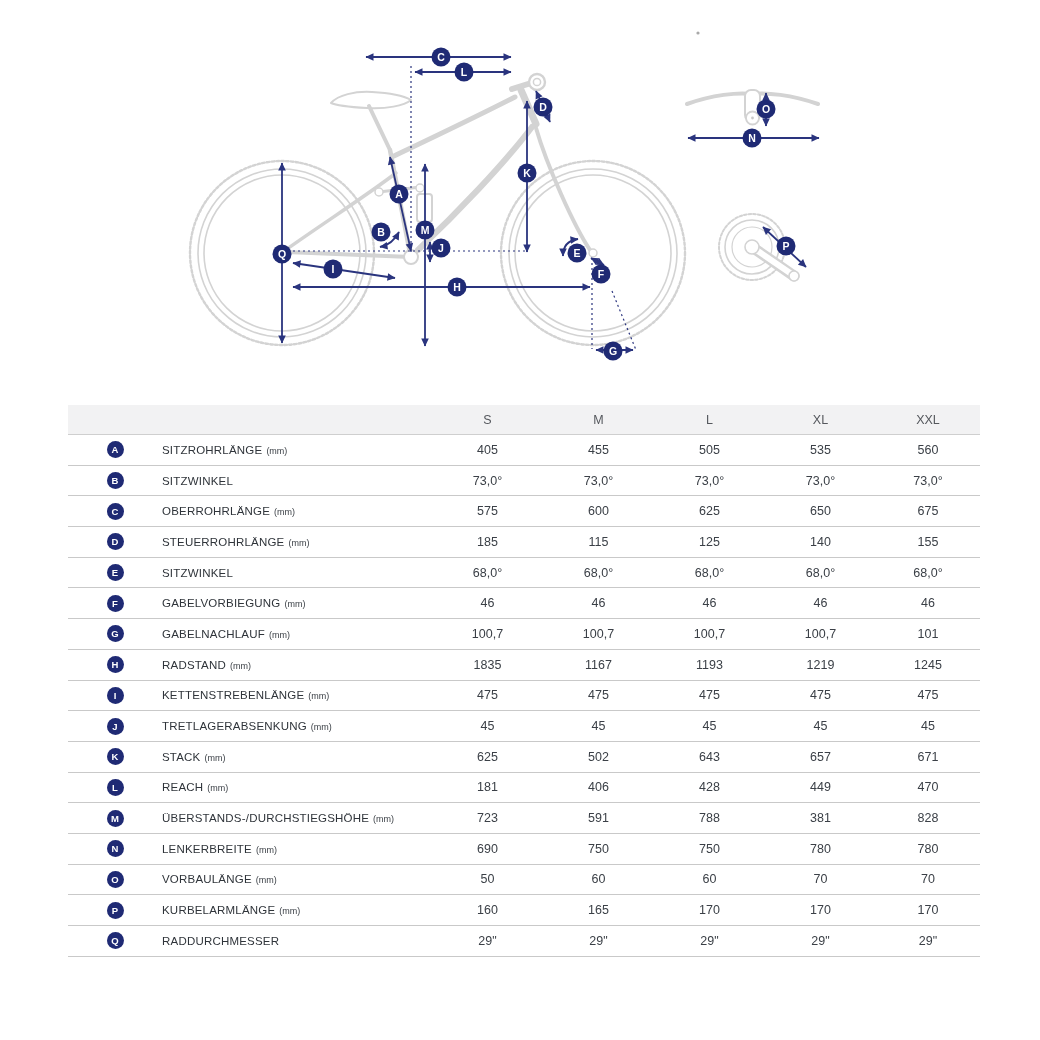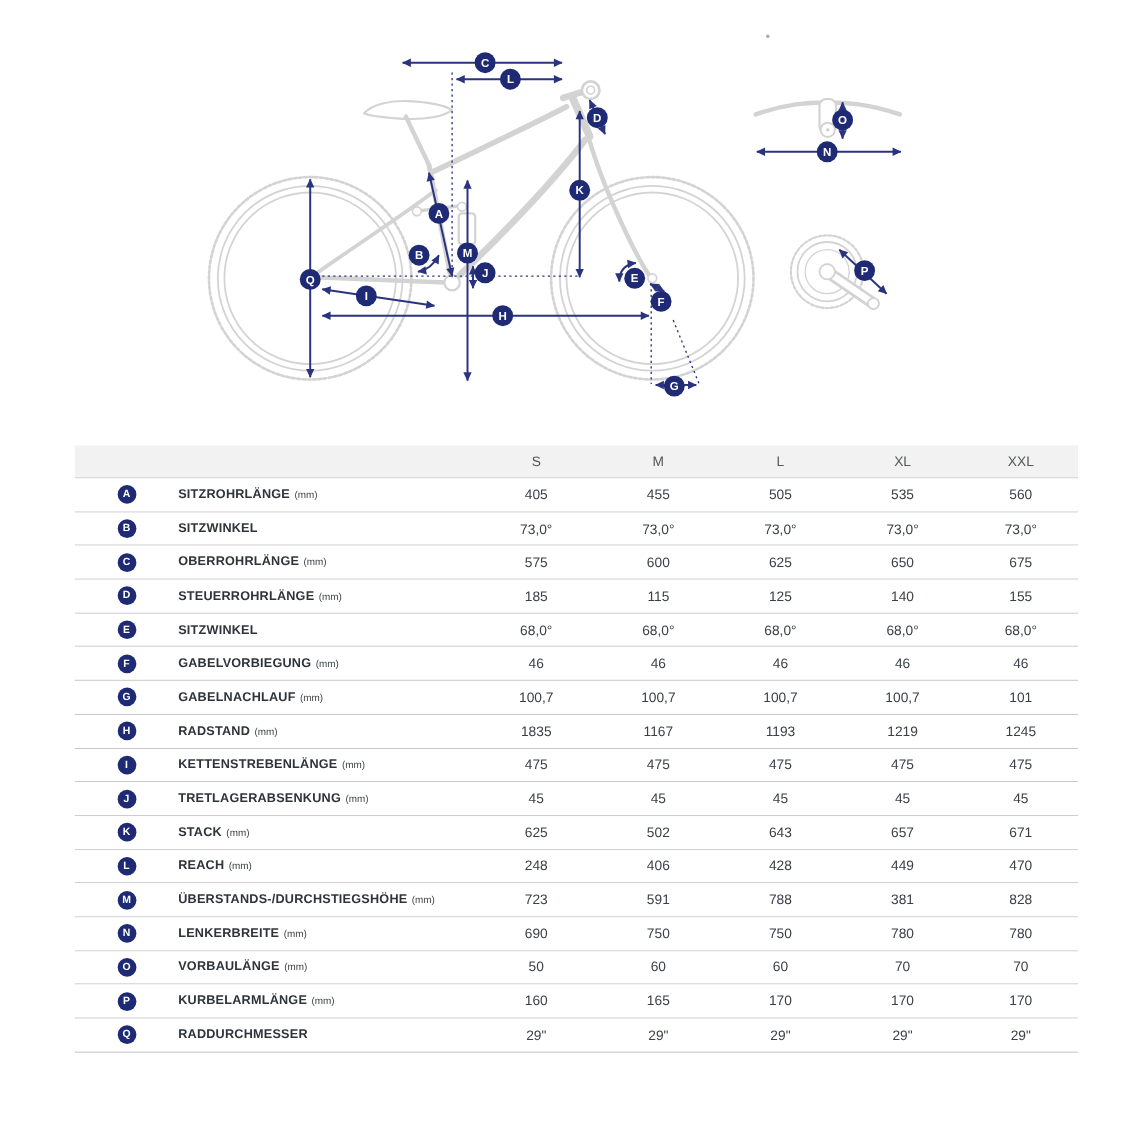--- a/index.html
+++ b/index.html
@@ -18,21 +18,21 @@
   .thead{display:flex;align-items:center;height:29px;background:#f2f2f3;border-bottom:1px solid #cfcfcf}
   .trow{display:flex;align-items:center;height:29.7px;border-bottom:1px solid #c9c9c9;background:#fff}
   .c-spacer{width:364px}
   .c-badge{width:94px;display:flex;justify-content:center}
   .c-label{width:270px;display:flex;align-items:baseline}
   .c-val{width:111px;text-align:center;font-size:12.5px}
   .c-val:last-child{width:104px}
   .th{font-size:12.5px;color:#55585d}
   .tbadge{width:17px;height:17px;border-radius:50%;background:#1f2a74;color:#fff;
     font-size:9.5px;font-weight:700;display:flex;align-items:center;justify-content:center}
-  .lbl{font-size:11.5px;font-weight:700;color:#2f343a;letter-spacing:.2px;white-space:nowrap}
+  .lbl{font-size:11.5px;font-weight:400;color:#2f343a;letter-spacing:.2px;white-space:nowrap}
   .unit{font-size:9px;margin-left:4px;color:#3a3f45;white-space:nowrap}
 </style>
 </head>
 <body>
 
 <svg class="diagram" width="1040" height="400" viewBox="0 0 1040 400">
   <defs>
     <marker id="ae" markerUnits="userSpaceOnUse" markerWidth="10" markerHeight="10" refX="8.5" refY="5" orient="auto">
       <path d="M1,1.2 L9,5 L1,8.8 Z" fill="#2a347e"></path>
     </marker>
@@ -359,21 +359,21 @@
         <div class="c-val">671</div>
       </div>
       <div class="trow">
         <div class="c-badge">
           <span class="tbadge">L</span>
         </div>
         <div class="c-label">
           <span class="lbl">REACH</span>
           <span class="unit">(mm)</span>
         </div>
-        <div class="c-val">248</div>
+        <div class="c-val">181</div>
         <div class="c-val">406</div>
         <div class="c-val">428</div>
         <div class="c-val">449</div>
         <div class="c-val">470</div>
       </div>
       <div class="trow">
         <div class="c-badge">
           <span class="tbadge">M</span>
         </div>
         <div class="c-label">

